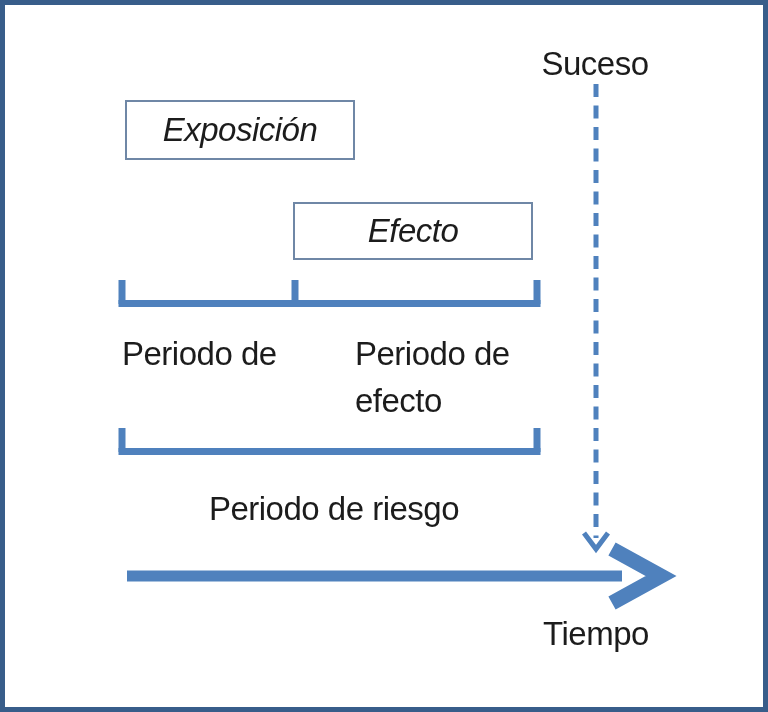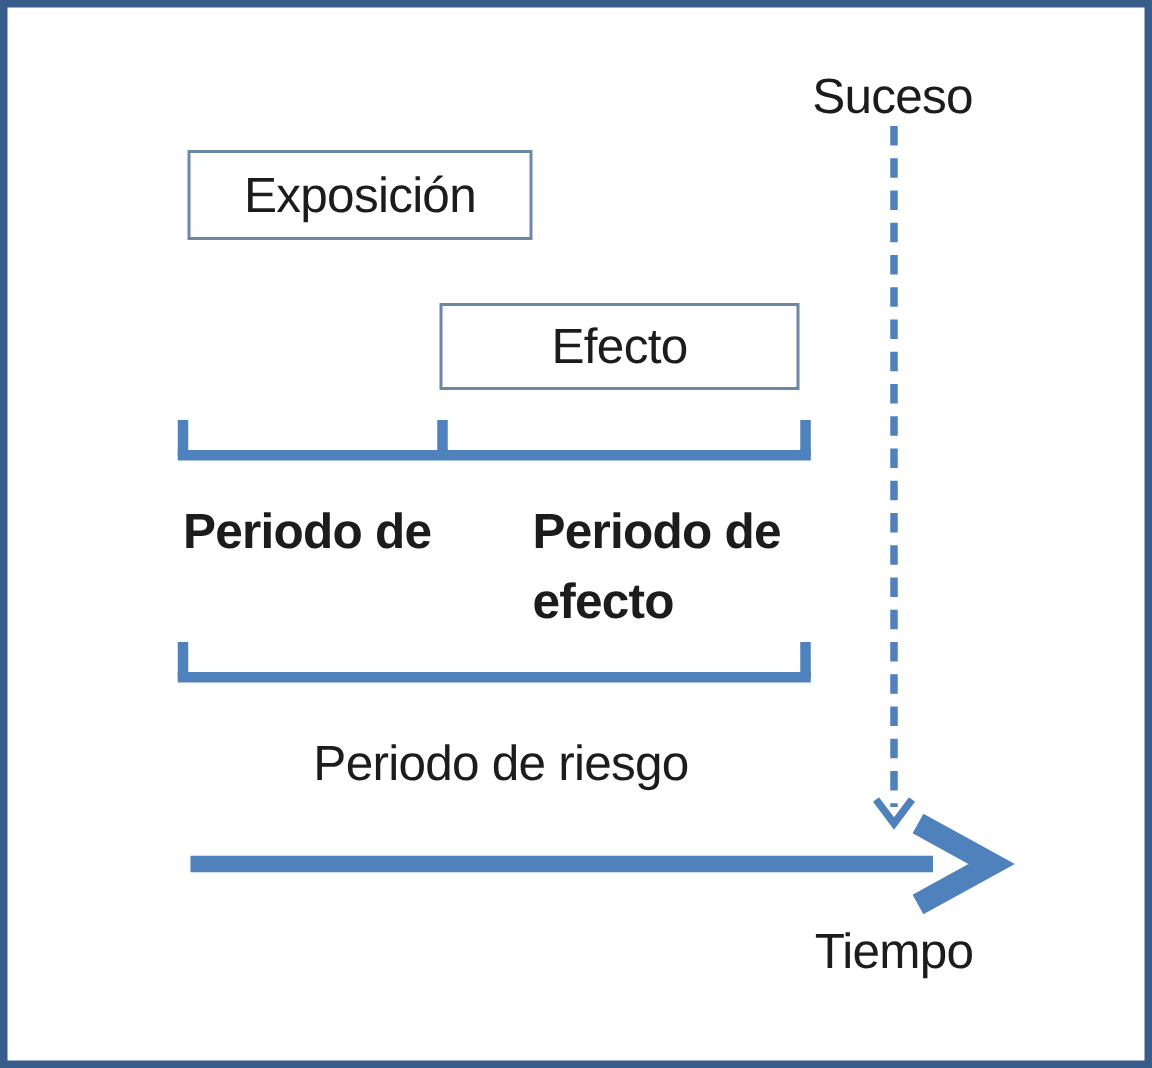--- a/index.html
+++ b/index.html
@@ -26,36 +26,37 @@
   }
   .label {
     position: absolute;
     font-size: 33px;
     line-height: 47px;
     letter-spacing: -0.5px;
     white-space: nowrap;
     color: #1c1c1c;
   }
   .label.centered { transform: translateX(-50%); }
-  .two-line span { display: block; font-weight: bold; }
+  .two-line span { display: block; }
   .suceso  { left: 595px; top: 40px; }
   .riesgo  { left: 334px; top: 485px; }
   .tiempo  { left: 596px; top: 610px; }
   .induccion { left: 122px; top: 330px; }
   .p-efecto  { left: 355px; top: 330px; }
   .box {
     position: absolute;
     background: #ffffff;
     border: 2px solid #6f87a6;
     display: flex;
     align-items: center;
     justify-content: center;
     font-size: 33px;
     letter-spacing: -0.5px;
     box-sizing: border-box;
+    font-style: italic;
   }
   .box-exposicion { left: 125px; top: 100px; width: 230px; height: 60px; }
   .box-efecto     { left: 293px; top: 202px; width: 240px; height: 58px; }
 </style>
 </head>
 <body>
 
 <div class="frame">
 
   <svg class="gfx" viewBox="0 0 768 712">

